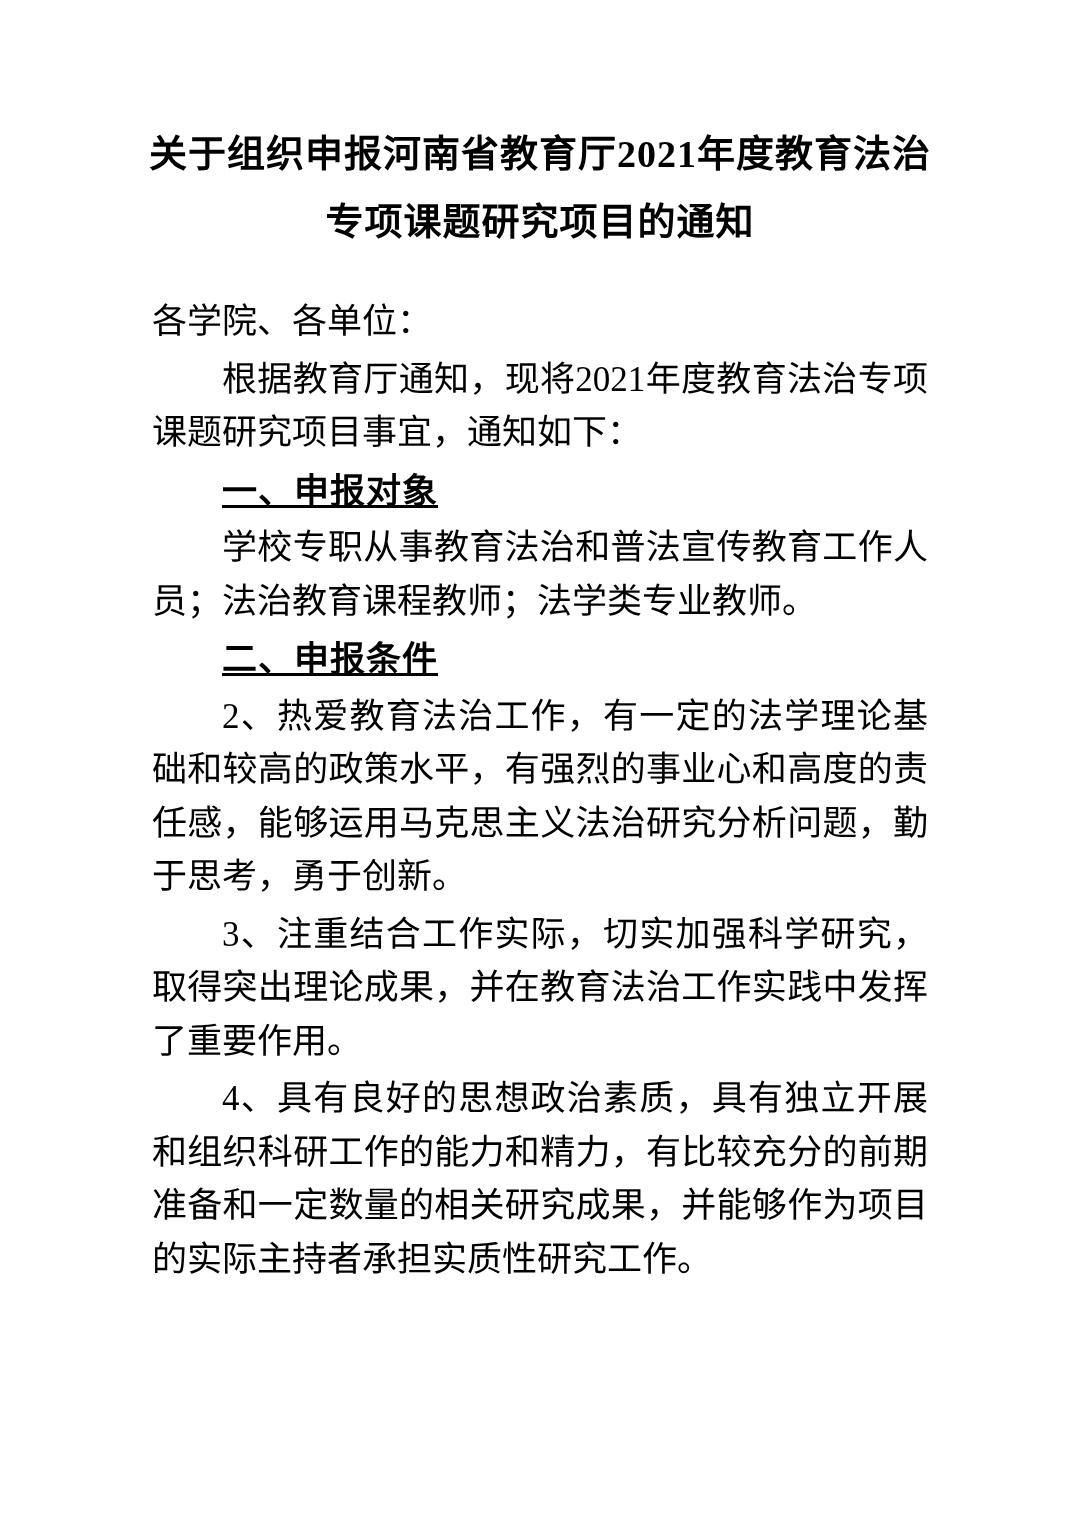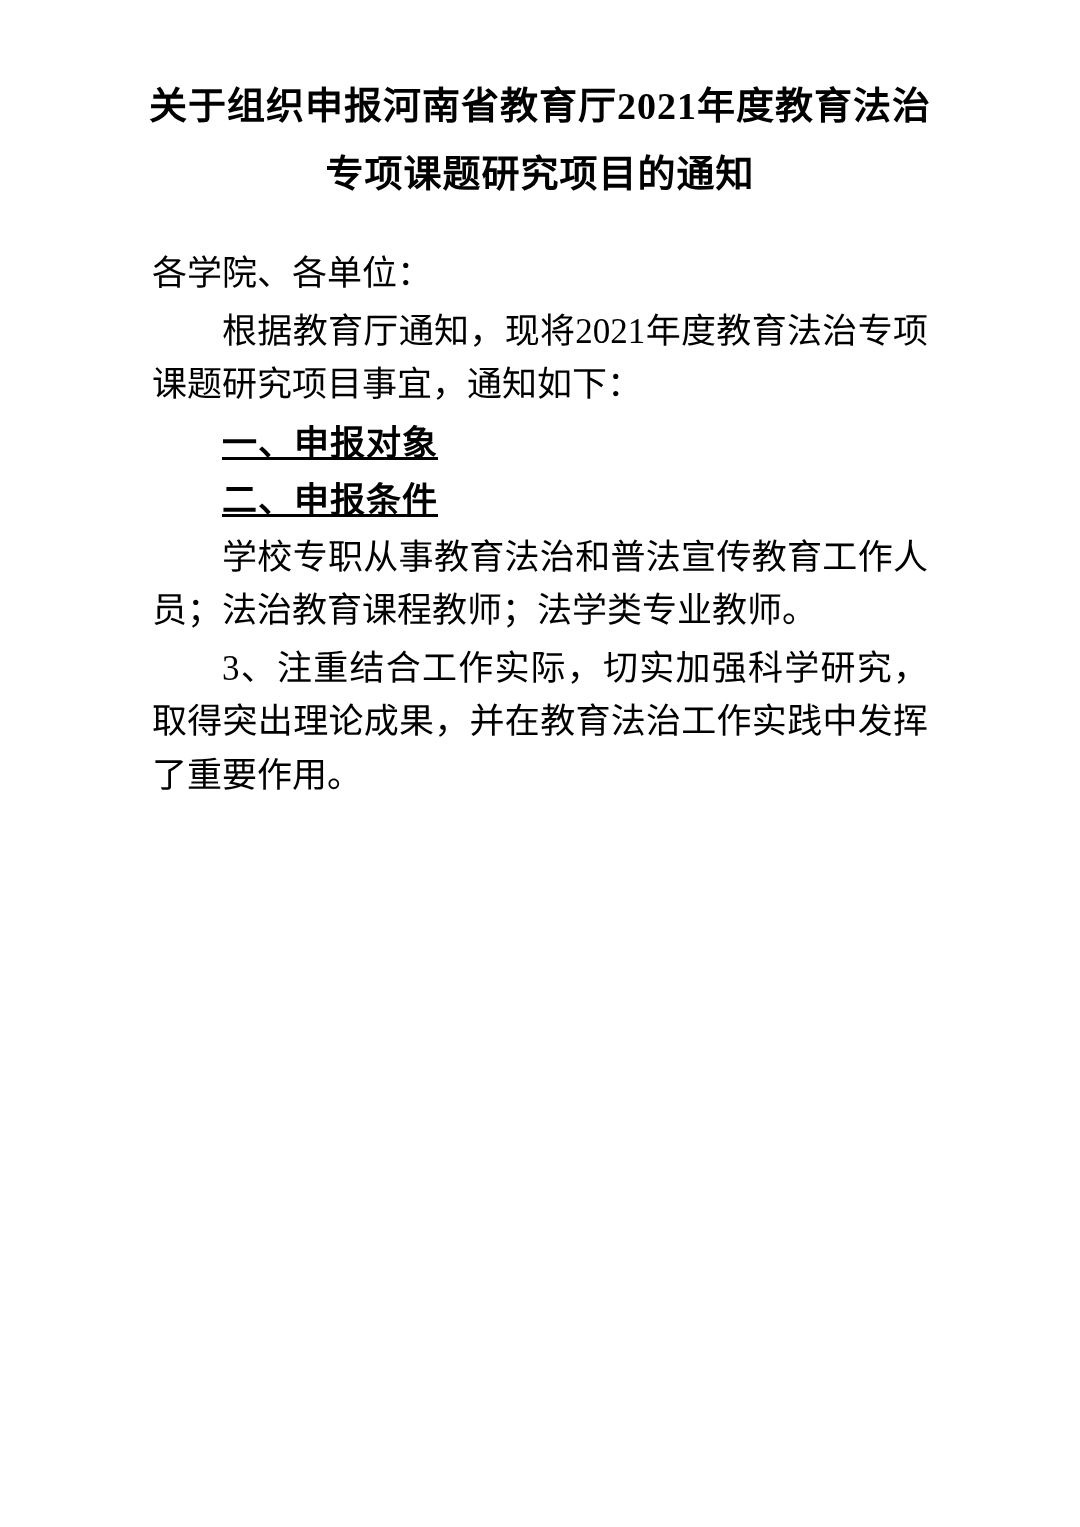--- a/index.html
+++ b/index.html
@@ -7,21 +7,21 @@
     padding: 0;
     background: #ffffff;
   }
   .page {
     position: relative;
     width: 1080px;
     height: 1527px;
     margin: 0 auto;
     background: #ffffff;
     box-sizing: border-box;
-    padding: 72px 148px 0 148px;
+    padding: 120px 148px 0 148px;
     color: #000000;
     font-family: "Liberation Serif", "DejaVu Serif", serif;
     overflow: hidden;
   }
   .doc-title {
     margin: 0 0 39px 0;
     font-size: 38px;
     font-weight: bold;
     text-align: center;
     line-height: 68px;
@@ -51,23 +51,25 @@
 <div class="page">
 
   <h1 class="doc-title">关于组织申报河南省教育厅2021年度教育法治专项课题研究项目的通知</h1>
 
   <p class="para">各学院、各单位：</p>
 
   <p class="para indent">根据教育厅通知，现将2021年度教育法治专项课题研究项目事宜，通知如下：</p>
 
   <p class="para indent section-heading">一、申报对象</p>
 
+  <p class="para indent">学校专职从事教育法治和普法宣传教育工作人员；法治教育课程教师；法学类专业教师。</p>
+
   <p class="para indent section-heading">二、申报条件</p>
 
-  <p class="para indent">学校专职从事教育法治和普法宣传教育工作人员；法治教育课程教师；法学类专业教师。</p>
 
-
+  <p class="para indent">2、热爱教育法治工作，有一定的法学理论基础和较高的政策水平，有强烈的事业心和高度的责任感，能够运用马克思主义法治研究分析问题，勤于思考，勇于创新。</p>
 
   <p class="para indent">3、注重结合工作实际，切实加强科学研究，取得突出理论成果，并在教育法治工作实践中发挥了重要作用。</p>
 
+  <p class="para indent">4、具有良好的思想政治素质，具有独立开展和组织科研工作的能力和精力，有比较充分的前期准备和一定数量的相关研究成果，并能够作为项目的实际主持者承担实质性研究工作。</p>
 
 
 </div>
 
 </body></html>

